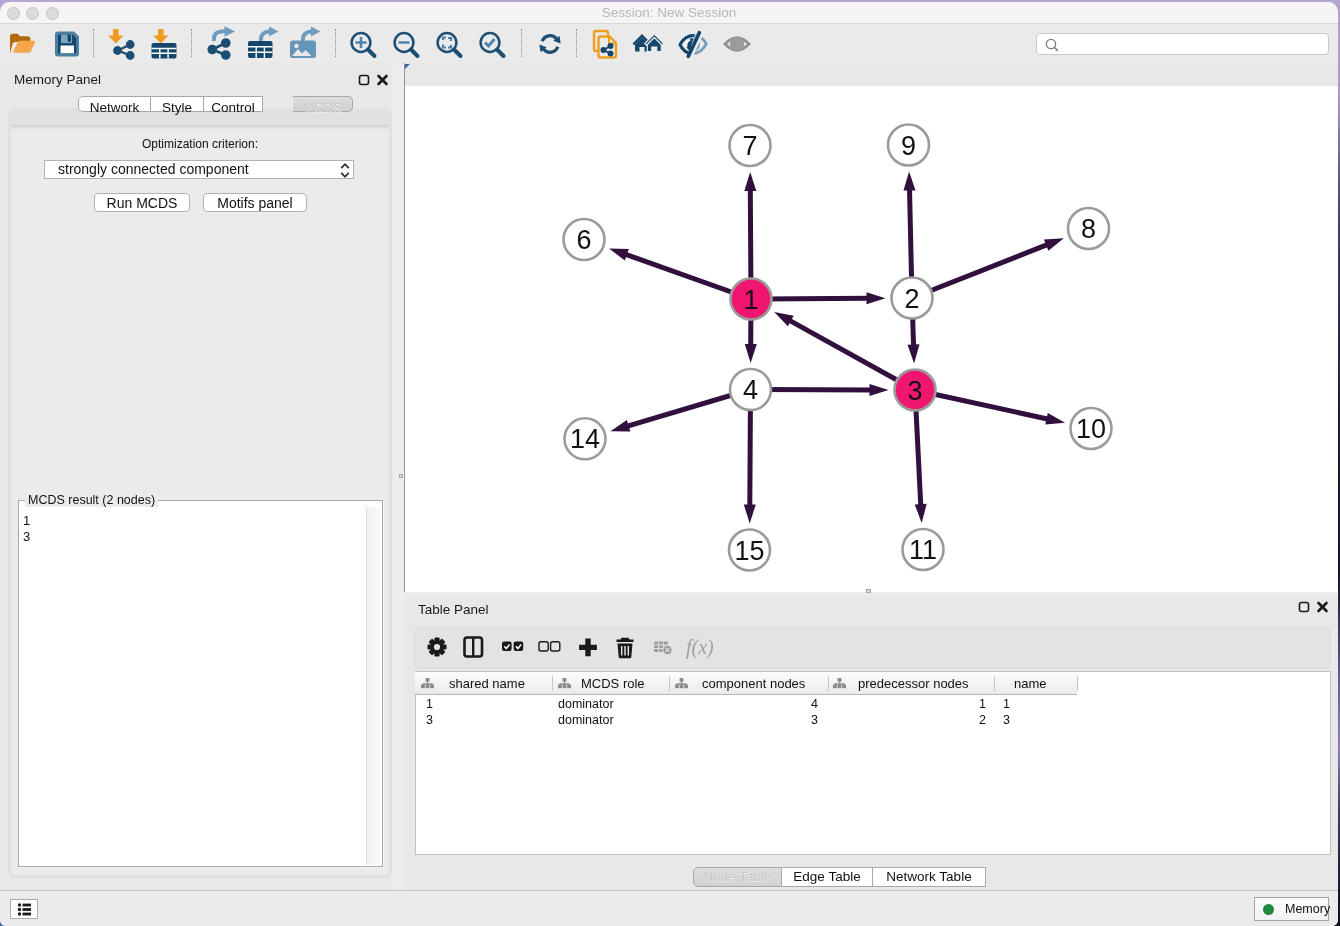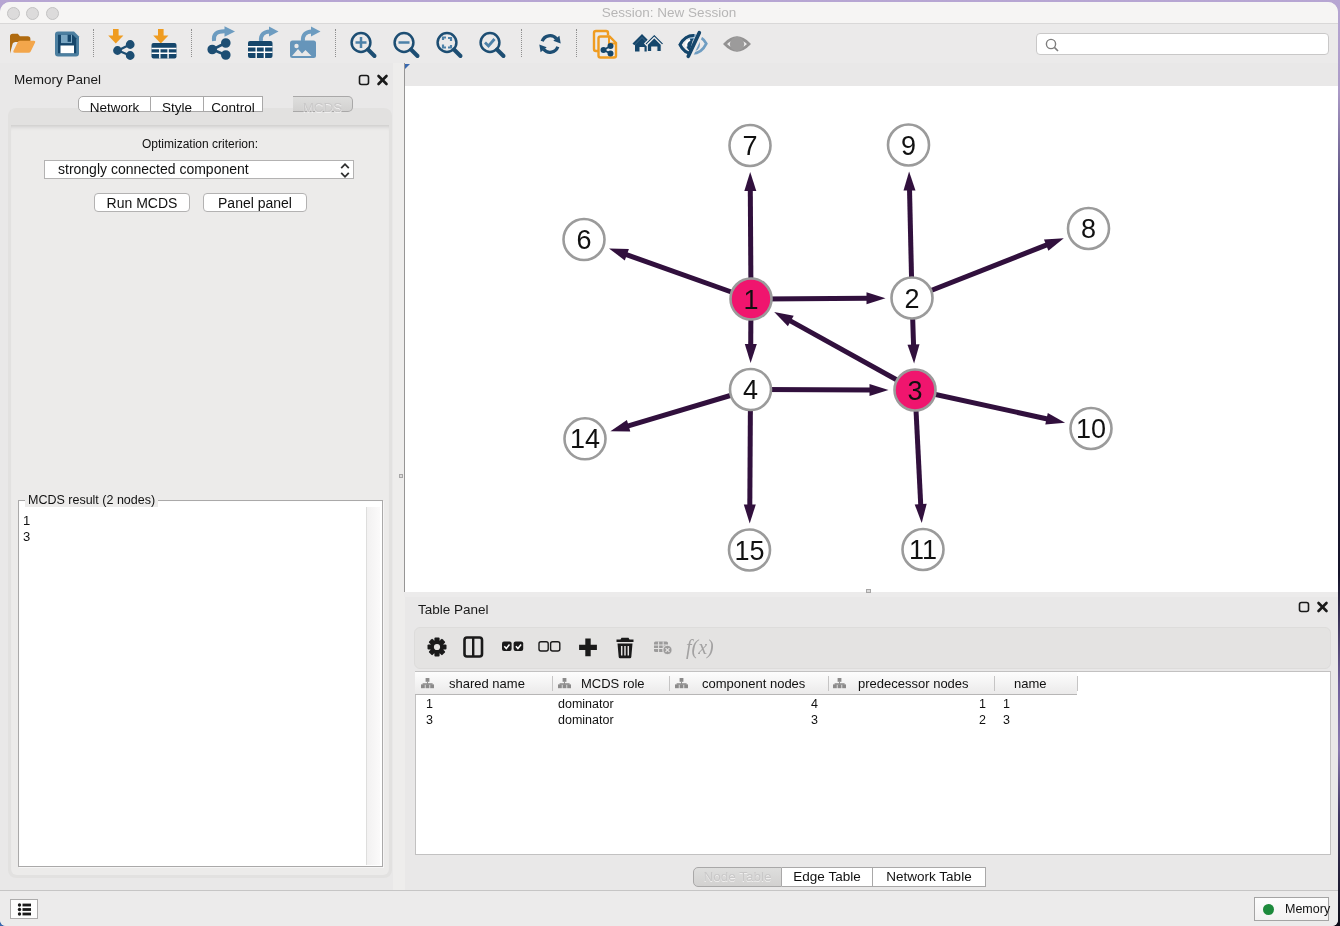--- a/index.html
+++ b/index.html
@@ -232,21 +232,21 @@
   <div id="cpanel"></div>
   <div id="cpanelin"></div>
   <div id="optlabel">Optimization criterion:</div>
   <div id="combo">strongly connected component
     <svg width="12" height="17" style="position:absolute;right:2px;top:1px;">
       <path d="M2.2,6.2 L6,2.2 9.8,6.2" fill="none" stroke="#2e2e2e" stroke-width="1.8"></path>
       <path d="M2.2,10.8 L6,14.8 9.8,10.8" fill="none" stroke="#2e2e2e" stroke-width="1.8"></path>
     </svg>
   </div>
   <div class="btn" style="left:94px; width:96px;">Run MCDS</div>
-  <div class="btn" style="left:203px; width:104px;">Panel panel</div>
+  <div class="btn" style="left:203px; width:104px;">Motifs panel</div>
   <div id="fieldset"></div>
   <div class="abs" style="left:366px; top:505px; width:14px; height:358px; background:linear-gradient(90deg,#f2f1f1,#fbfafa); border-left:1px solid #dededd;"></div>
   <div id="fslegend">MCDS result (2 nodes)</div>
   <div class="abs" style="left:23px; top:511px; font-size:13px; color:#111;">1</div>
   <div class="abs" style="left:23px; top:527px; font-size:13px; color:#111;">3</div>
   <div id="vdivider"></div>
   <div id="vhandle"></div>
   <div id="netwin">
     <svg width="6" height="6" style="position:absolute;left:0;top:1px;z-index:5;">
         <path d="M0,0 h5 L0,5 z" fill="#3868b0"></path>

